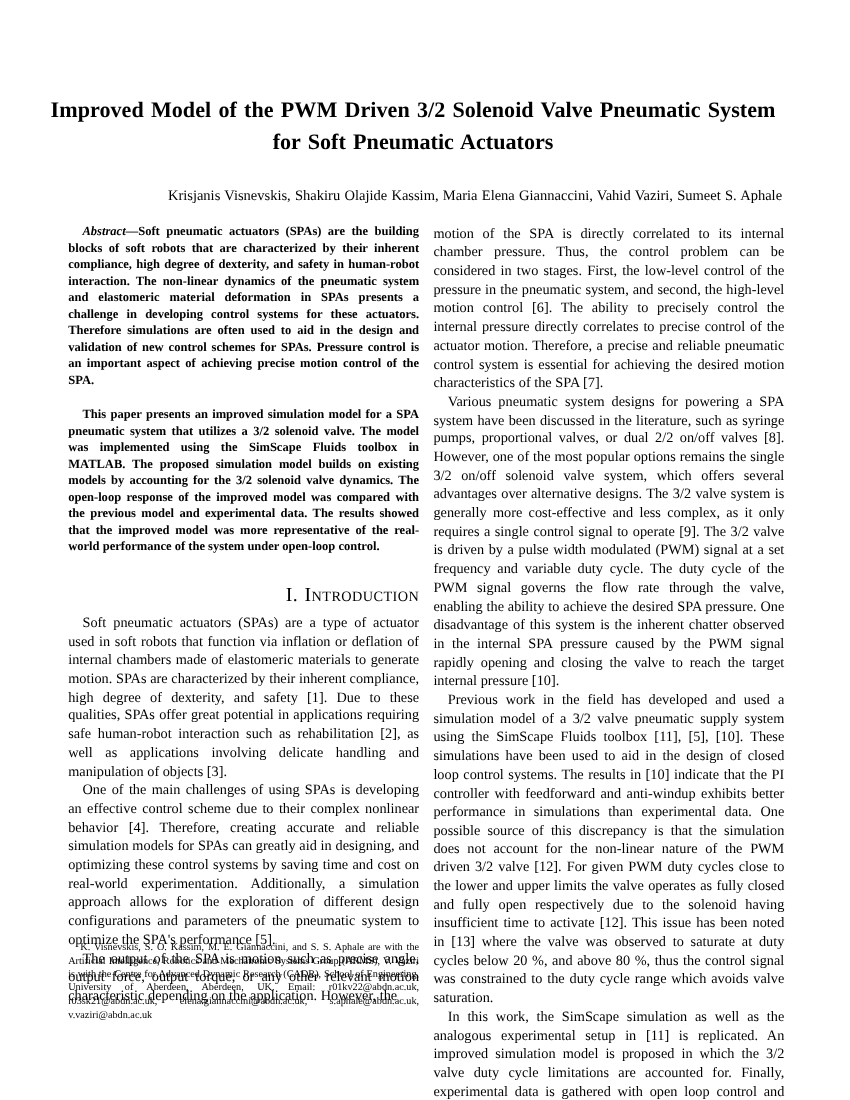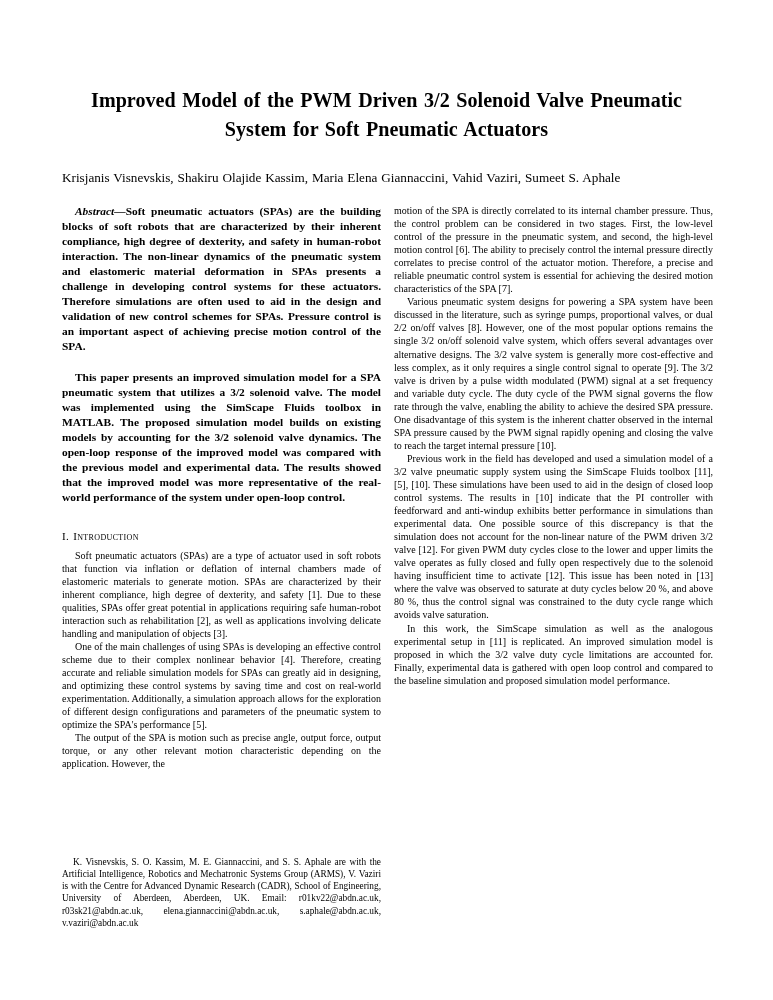--- a/index.html
+++ b/index.html
@@ -20,35 +20,35 @@
     position: relative;
     width: 773px;
     height: 1000px;
     box-sizing: border-box;
     padding: 0;
     overflow: hidden;
   }
 
   
   .title-block {
-    padding: 86px 62px 0 62px;
+    padding: 86px 62px 0 40px;
   }
   .paper-title {
     font-size: 20.1px;
     font-weight: bold;
     line-height: 1.42;
     text-align: center;
     letter-spacing: 0.02px;
     margin: 0;
     word-spacing: 1.5px;
   }
   .author-line {
     margin: 26px 0 0 0;
     font-size: 13.2px;
-    text-align: left;
+    text-align: right;
     line-height: 1.4;
     word-spacing: 0.6px;
   }
 
   
   .columns {
     position: absolute;
     top: 204px;
     left: 62px;
     width: 652px;
@@ -56,21 +56,21 @@
     flex-direction: row;
     gap: 13px;
   }
   .col {
     width: 319px;
     box-sizing: border-box;
   }
 
   p {
     margin: 0;
-    font-size: 10px;
+    font-size: 13px;
     line-height: 1.305;
     text-align: justify;
     text-justify: inter-word;
     hyphens: none;
   }
   p.indent {
     text-indent: 13px;
   }
 
   
@@ -91,22 +91,22 @@
   .abstract-label {
     font-weight: bold;
     font-style: italic;
   }
   .keywords {
     margin-top: 13.5px;
   }
 
   
   .section-heading {
-    text-align: left;
-    font-size: 11px;
+    text-align: right;
+    font-size: 18px;
     font-variant: small-caps;
     font-weight: normal;
     margin: 25px 0 7px 0;
     letter-spacing: 0.35px;
     word-spacing: 1px;
     font-family: Liberation Serif, serif;
   }
 
   
   .footnote {

